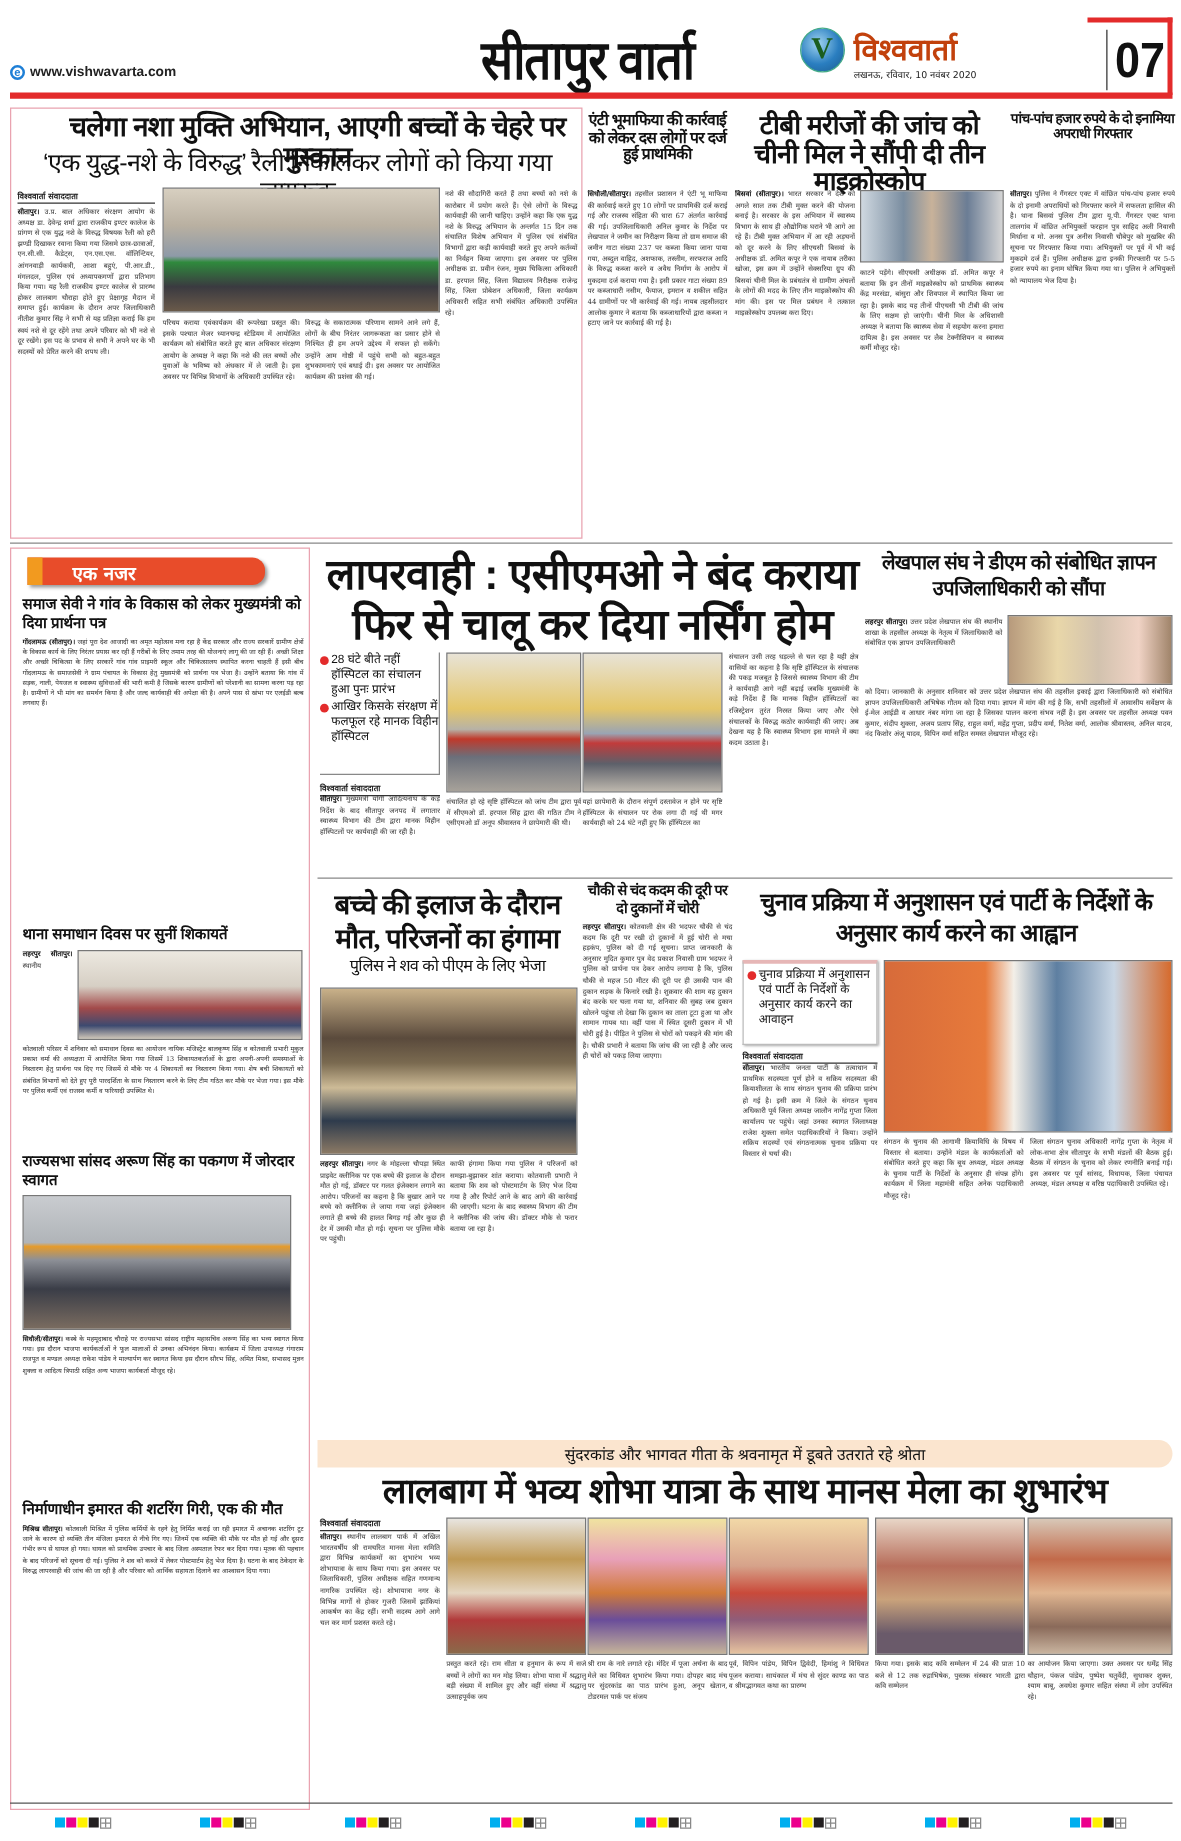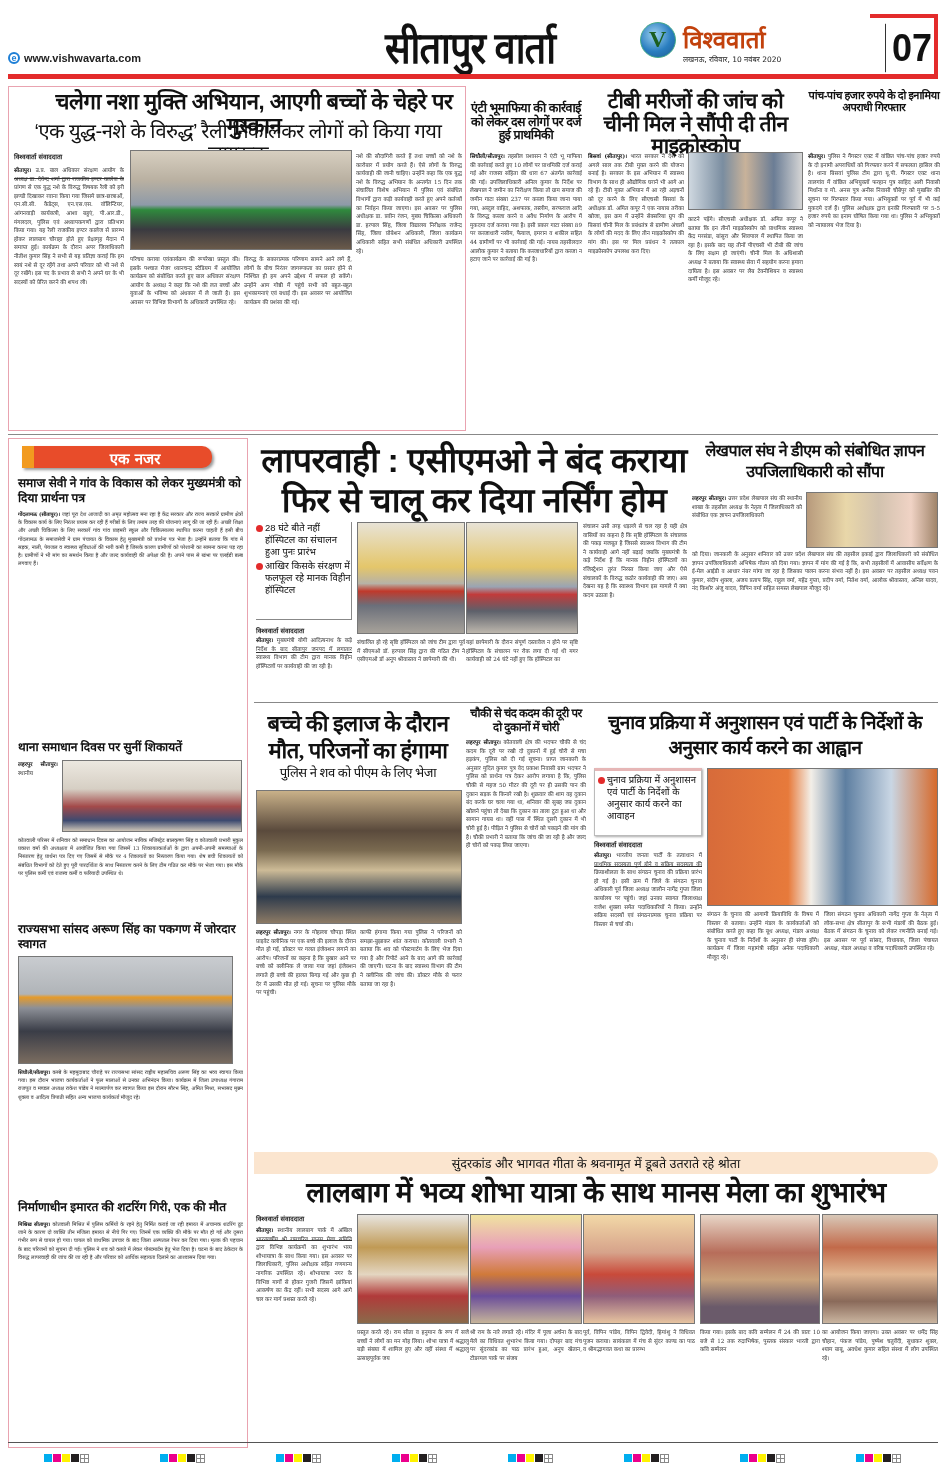--- a/index.html
+++ b/index.html
@@ -1,21 +1,21 @@
 <!DOCTYPE html>
 <html><head>
 <meta charset="utf-8">
 <style>
   * { box-sizing: border-box; margin: 0; padding: 0; }
   html, body { width: 945px; height: 1473px; background: #ffffff; overflow: hidden; }
   body { font-family: "DejaVu Sans", sans-serif; color: #1a1a1a; position: relative; }
 
   .abs { position: absolute; }
   .body-text { font-family: "DejaVu Serif", serif; font-size: 5.6px; line-height: 8.6px; color: #333; text-align: justify; overflow: hidden; }
-  .byline { font-family: "DejaVu Sans", sans-serif; font-size: 6.5px; font-weight: bold; color: #222; border-bottom: 1px solid #333; padding-bottom: 17px; margin-bottom: 6px; }
+  .byline { font-family: "DejaVu Sans", sans-serif; font-size: 6.5px; font-weight: bold; color: #222; border-bottom: 1px solid #333; padding-bottom: 1px; margin-bottom: 6px; }
   .dateline { font-weight: bold; color: #111; }
   .photo { position: absolute; overflow: hidden; border: 1px solid #777; }
 
   
   #masthead { left: 0; top: 0; width: 945px; height: 78px; }
   #site-url { left: 8px; top: 52px; font-size: 11px; color: #222; font-family: "Liberation Sans", sans-serif; font-weight: bold; display: flex; align-items: center; gap: 4px; }
   #site-url .ie { width: 12px; height: 12px; border-radius: 50%; border: 2px solid #1e7fd6; color: #1e7fd6; font-size: 9px; line-height: 8px; text-align: center; font-weight: bold; }
   #section-title { left: 330px; top: 20px; width: 280px; text-align: center; font-size: 38px; font-weight: bold; color: #111; letter-spacing: -1px; font-family: "Liberation Sans", sans-serif; transform: scaleY(1.15); }
   #logo-globe { left: 640px; top: 22px; width: 36px; height: 36px; border-radius: 50%; background: radial-gradient(circle at 40% 35%, #9fd3f0, #2a7ec0 55%, #1c5b8f); border: 1px solid #4a8; }
   #logo-globe span { position: absolute; left: 8px; top: 3px; font-size: 24px; color: #1b5e20; font-weight: bold; font-family: "Liberation Serif", serif; }
@@ -33,40 +33,40 @@
   #lead-head { left: 28px; top: 90px; width: 452px; font-size: 22px; }
   #lead-sub { left: 12px; top: 121px; width: 452px; font-size: 20px; font-weight: normal; }
   #lead-byline { left: 14px; top: 152px; width: 110px; }
   #lead-col1 { left: 14px; top: 166px; width: 110px; height: 262px; }
   #lead-photo { left: 130px; top: 150px; width: 222px; height: 100px; background: linear-gradient(180deg,#d7cfc0 0%,#b9b0a1 30%,#8e9aa8 55%,#2f8a3d 60%,#3a3a40 80%,#6a5a4a 100%); }
   #lead-col2 { left: 130px; top: 255px; width: 110px; height: 173px; }
   #lead-col3 { left: 244px; top: 255px; width: 108px; height: 173px; }
   #lead-col4 { left: 356px; top: 152px; width: 106px; height: 276px; }
 
   
-  #mafia-head { left: 470px; top: 90px; width: 112px; font-size: 12.5px; margin-top: 12px; }
+  #mafia-head { left: 470px; top: 90px; width: 112px; font-size: 12.5px; }
   #mafia-text { left: 470px; top: 152px; width: 112px; height: 278px; }
 
   
   #tb-head { left: 588px; top: 90px; width: 215px; font-size: 21px; }
   #tb-text { left: 588px; top: 152px; width: 96px; height: 278px; }
   #tb-photo { left: 688px; top: 152px; width: 115px; height: 58px; background: linear-gradient(90deg,#cfd8e0,#7a8da0 30%,#c8b29a 50%,#6b7d95 75%,#d5d5d5); }
   #tb-text2 { left: 688px; top: 215px; width: 115px; height: 215px; }
 
   
   #reward-head { left: 808px; top: 90px; width: 132px; font-size: 11px; }
   #reward-text { left: 808px; top: 152px; width: 132px; height: 278px; }
 
   #mid-rule { left: 8px; top: 434px; width: 930px; height: 1px; background: #888; }
 
   
   #nazar-box { left: 8px; top: 438px; width: 240px; height: 1010px; border: 1px solid #e9a3b0; }
   #nazar-tab { left: 22px; top: 446px; width: 190px; height: 22px; background: #e84c2a; border-radius: 0 10px 10px 0; box-shadow: 2px 2px 3px #999; }
   #nazar-tab-accent { left: 22px; top: 446px; width: 12px; height: 22px; background: #f29a1f; }
-  #nazar-title { left: 22px; top: 448px; width: 190px; text-align: center; font-size: 15px; font-weight: bold; color: #fff; padding-left: 36px; }
+  #nazar-title { left: 22px; top: 448px; width: 190px; text-align: left; font-size: 15px; font-weight: bold; color: #fff; padding-left: 36px; }
   .nz-head { position: absolute; left: 18px; width: 225px; font-family: "Liberation Sans", sans-serif; font-weight: bold; font-size: 12px; line-height: 15px; color: #111; }
   #nz1-head { top: 476px; }
   #nz1-text { left: 18px; top: 510px; width: 225px; height: 220px; font-size: 5.2px; line-height: 8.2px; }
   #nz2-head { top: 740px; }
   #nz2-dateline { left: 18px; top: 760px; width: 40px; height: 90px; }
   #nz2-photo { left: 62px; top: 760px; width: 180px; height: 72px; background: linear-gradient(180deg,#ece8e0,#d6cfc4 40%,#a34a4a 65%,#3d4a70 85%,#cfc6b8); }
   #nz2-text { left: 18px; top: 836px; width: 225px; height: 80px; font-size: 5.2px; line-height: 8.2px; }
   #nz3-head { top: 922px; }
   #nz3-photo { left: 18px; top: 956px; width: 215px; height: 108px; background: linear-gradient(180deg,#c9ccd0 0%,#b0b4b8 35%,#e59b2b 38%,#8d9097 48%,#3a3d47 70%,#7a6c60 100%); }
   #nz3-text { left: 18px; top: 1068px; width: 225px; height: 128px; font-size: 5.2px; line-height: 8.2px; }

